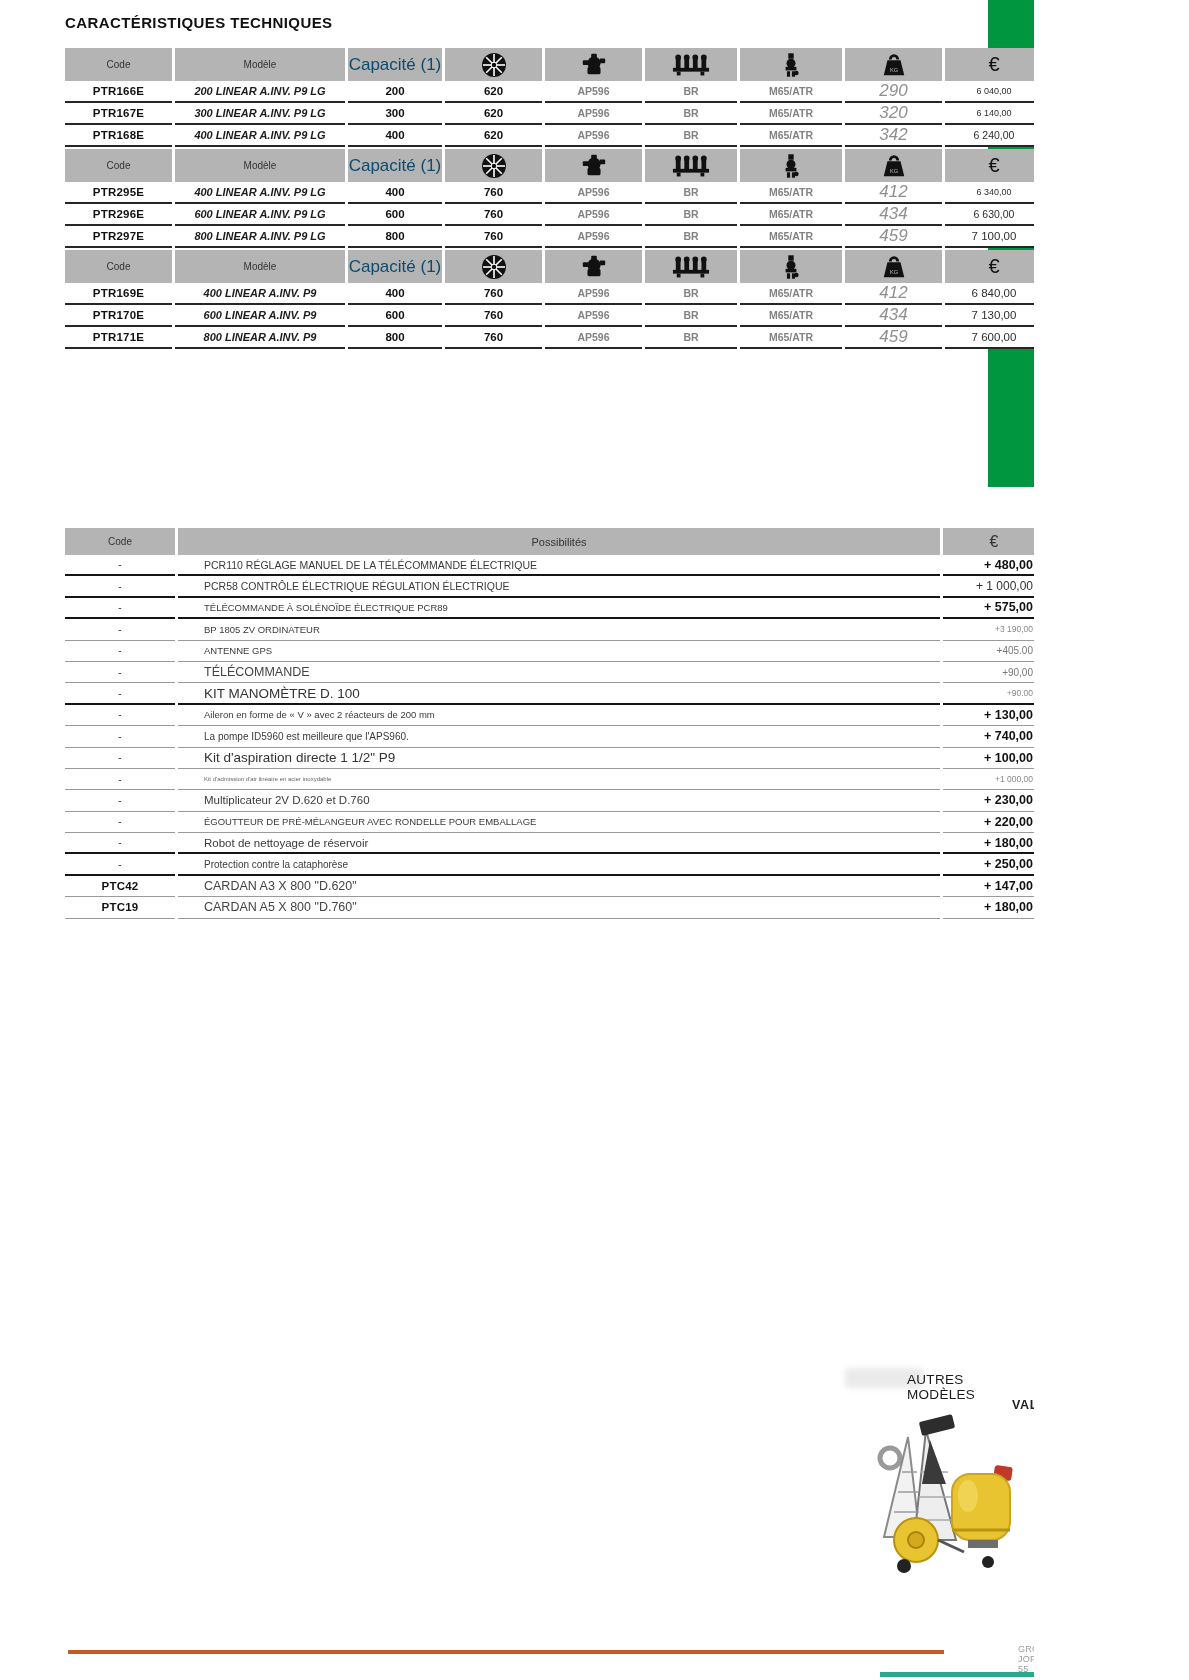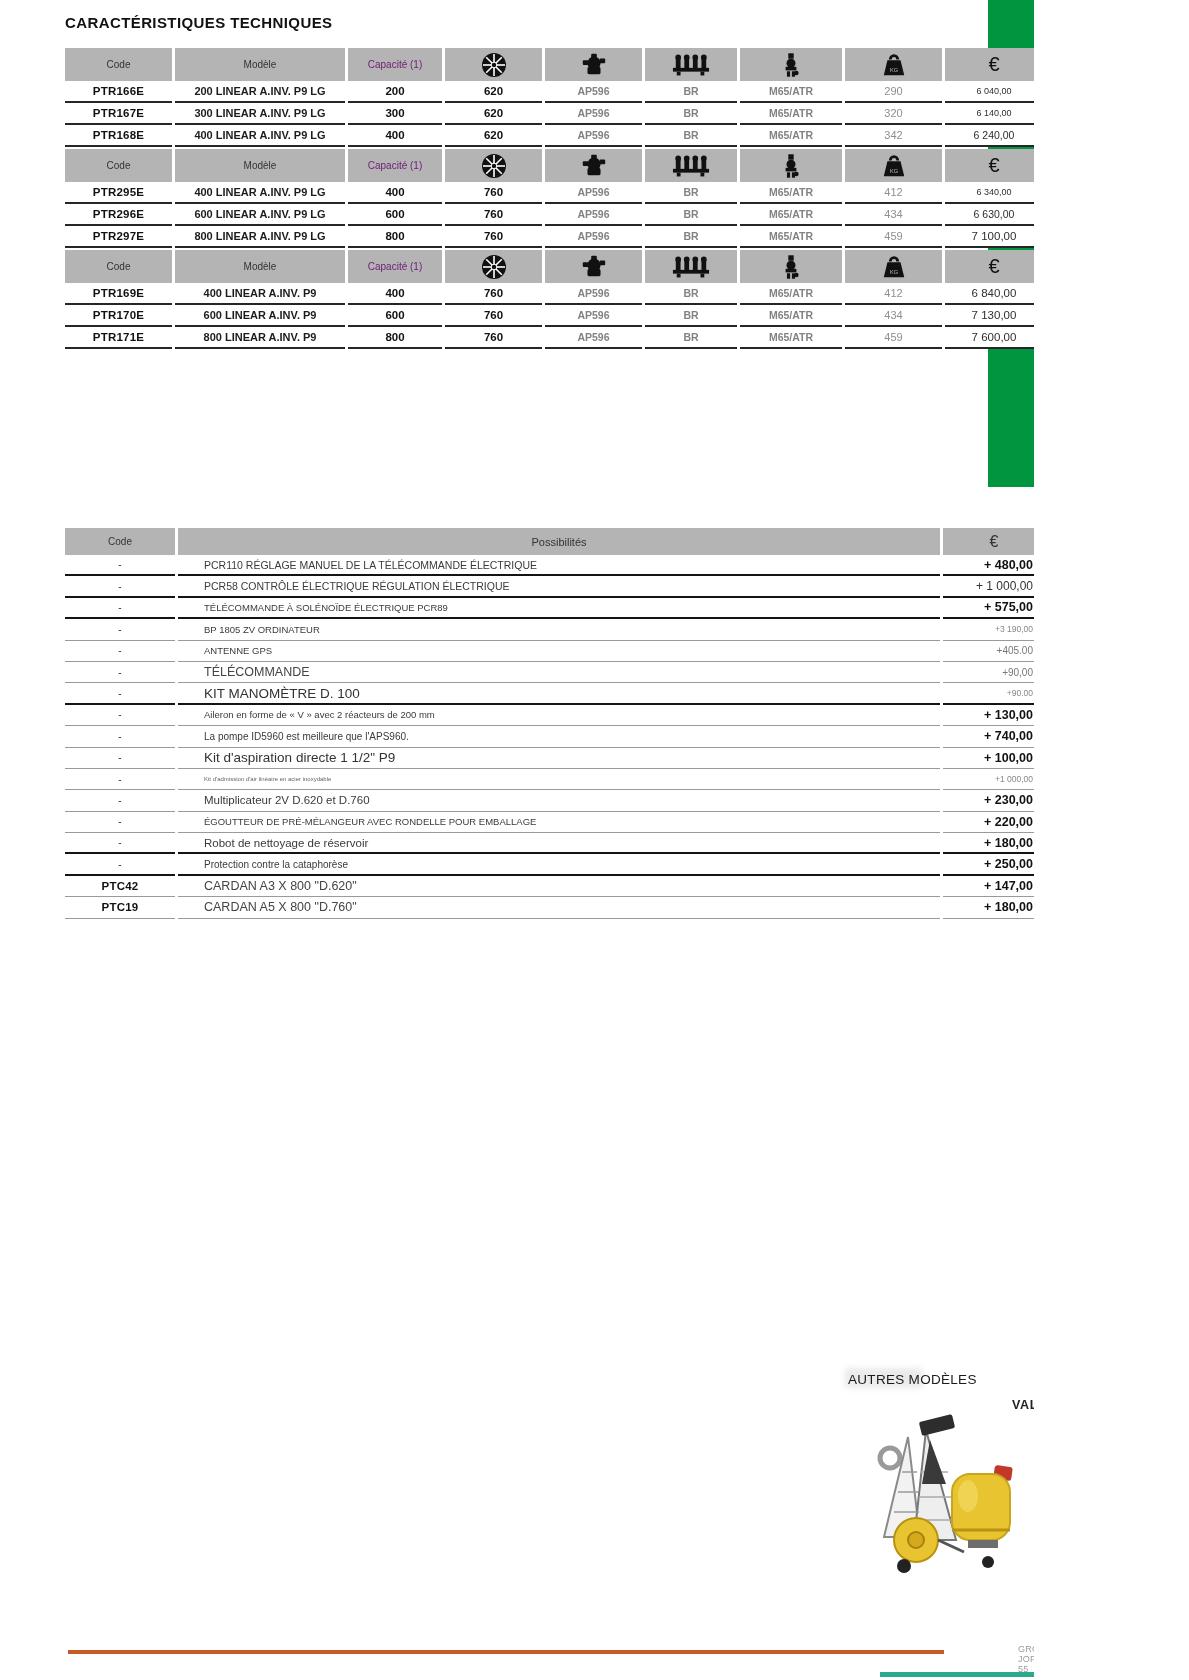--- a/index.html
+++ b/index.html
@@ -9,29 +9,29 @@
   body{margin:0;background:#fff;font-family:"Liberation Sans",sans-serif;}
   .page{position:relative;width:1034px;height:1680px;background:#fff;overflow:hidden;}
 
   .green-sidebar{position:absolute;right:0;top:0;width:46px;height:487px;background:var(--green);}
 
   .title{position:absolute;left:65px;top:14px;font-size:15px;font-weight:700;letter-spacing:.4px;color:#111;margin:0;}
 
   .tables{position:absolute;left:65px;top:48px;width:980px;}
   .spec-grid{display:grid;grid-template-columns:107px 170px 94px 97px 97px 92px 102px 97px 98px;column-gap:3px;margin-bottom:2px;}
   .h-cell{background:var(--hdr);height:33px;display:flex;align-items:center;justify-content:center;font-size:10px;color:#333;}
-  .h-cap{font-size:10px;color:#701a75;}
+  .h-cap{font-size:17px;color:#0c4a6e;}
   .h-euro{font-size:20px;color:#111;}
   .h-euro-sm{font-size:16px;color:#111;}
   .b-cell{height:22px;display:flex;align-items:center;justify-content:center;border-bottom:2px solid #262626;font-size:11px;background:#fff;}
   .c-code{font-weight:700;color:#111;font-size:11.5px;letter-spacing:.2px;}
-  .c-model{font-weight:700;color:#1c1c1c;font-size:11px;}
+  .c-model{font-weight:700;font-style:italic;color:#1c1c1c;font-size:11px;}
   .c-strong{font-weight:700;color:#111;font-size:11.5px;}
   .c-gray{color:#828282;font-size:10.5px;font-weight:bold;}
-  .c-weight{color:#8f8f8f;font-size:11px;}
+  .c-weight{color:#8f8f8f;font-size:17px;font-style:italic;}
   .c-price{color:#2e2e2e;}
   .pz-sm{font-size:9px;}
   .pz-md{font-size:10.5px;}
   .pz-lg{font-size:11.5px;font-weight:500;}
 
   .opt-grid{position:absolute;left:65px;top:528px;width:980px;display:grid;grid-template-columns:110px 762px 102px;column-gap:3px;}
   .o-h{height:27px;background:var(--hdr);display:flex;align-items:center;justify-content:center;color:#333;}
   .o-h-code{font-size:10px;}
   .o-h-lbl{font-size:11px;}
   .o-cell{height:21.4px;display:flex;align-items:center;background:#fff;}
@@ -47,21 +47,21 @@
   .ls-lg{font-size:12.5px;color:#444;}
   .ls-xl{font-size:13.5px;color:#333;}
   .ps-bold{font-weight:700;font-size:12.5px;color:#111;}
   .ps-normal{font-size:12px;color:#333;}
   .ps-small{font-size:10px;color:#777;}
   .ps-xsmall{font-size:8.5px;color:#888;}
   .div-strong{border-bottom:2px solid #141414;}
   .div-light{border-bottom:1.5px solid #9a9a9a;}
 
   .smudge{position:absolute;left:845px;top:1368px;width:78px;height:20px;background:#d9d9d9;filter:blur(3px);border-radius:4px;opacity:.55;}
-  .autres{position:absolute;left:848px;top:1372px;font-size:13.5px;color:#1a1a1a;letter-spacing:.3px;}
+  .autres{position:absolute;left:907px;top:1372px;font-size:13.5px;color:#1a1a1a;letter-spacing:.3px;}
   .val{position:absolute;left:1012px;top:1398px;font-size:12.5px;font-weight:700;color:#222;letter-spacing:.6px;}
   .product{position:absolute;left:868px;top:1412px;}
 
   .footer-line{position:absolute;left:68px;top:1650px;width:876px;height:4px;background:var(--orange);}
   .footer-brand{position:absolute;left:1018px;top:1644px;font-size:9px;color:#9a9a9a;letter-spacing:.3px;}
   .footer-teal{position:absolute;left:880px;top:1672px;width:233px;height:5px;background:var(--teal);}
 </style>
 </head>
 <body>
 

